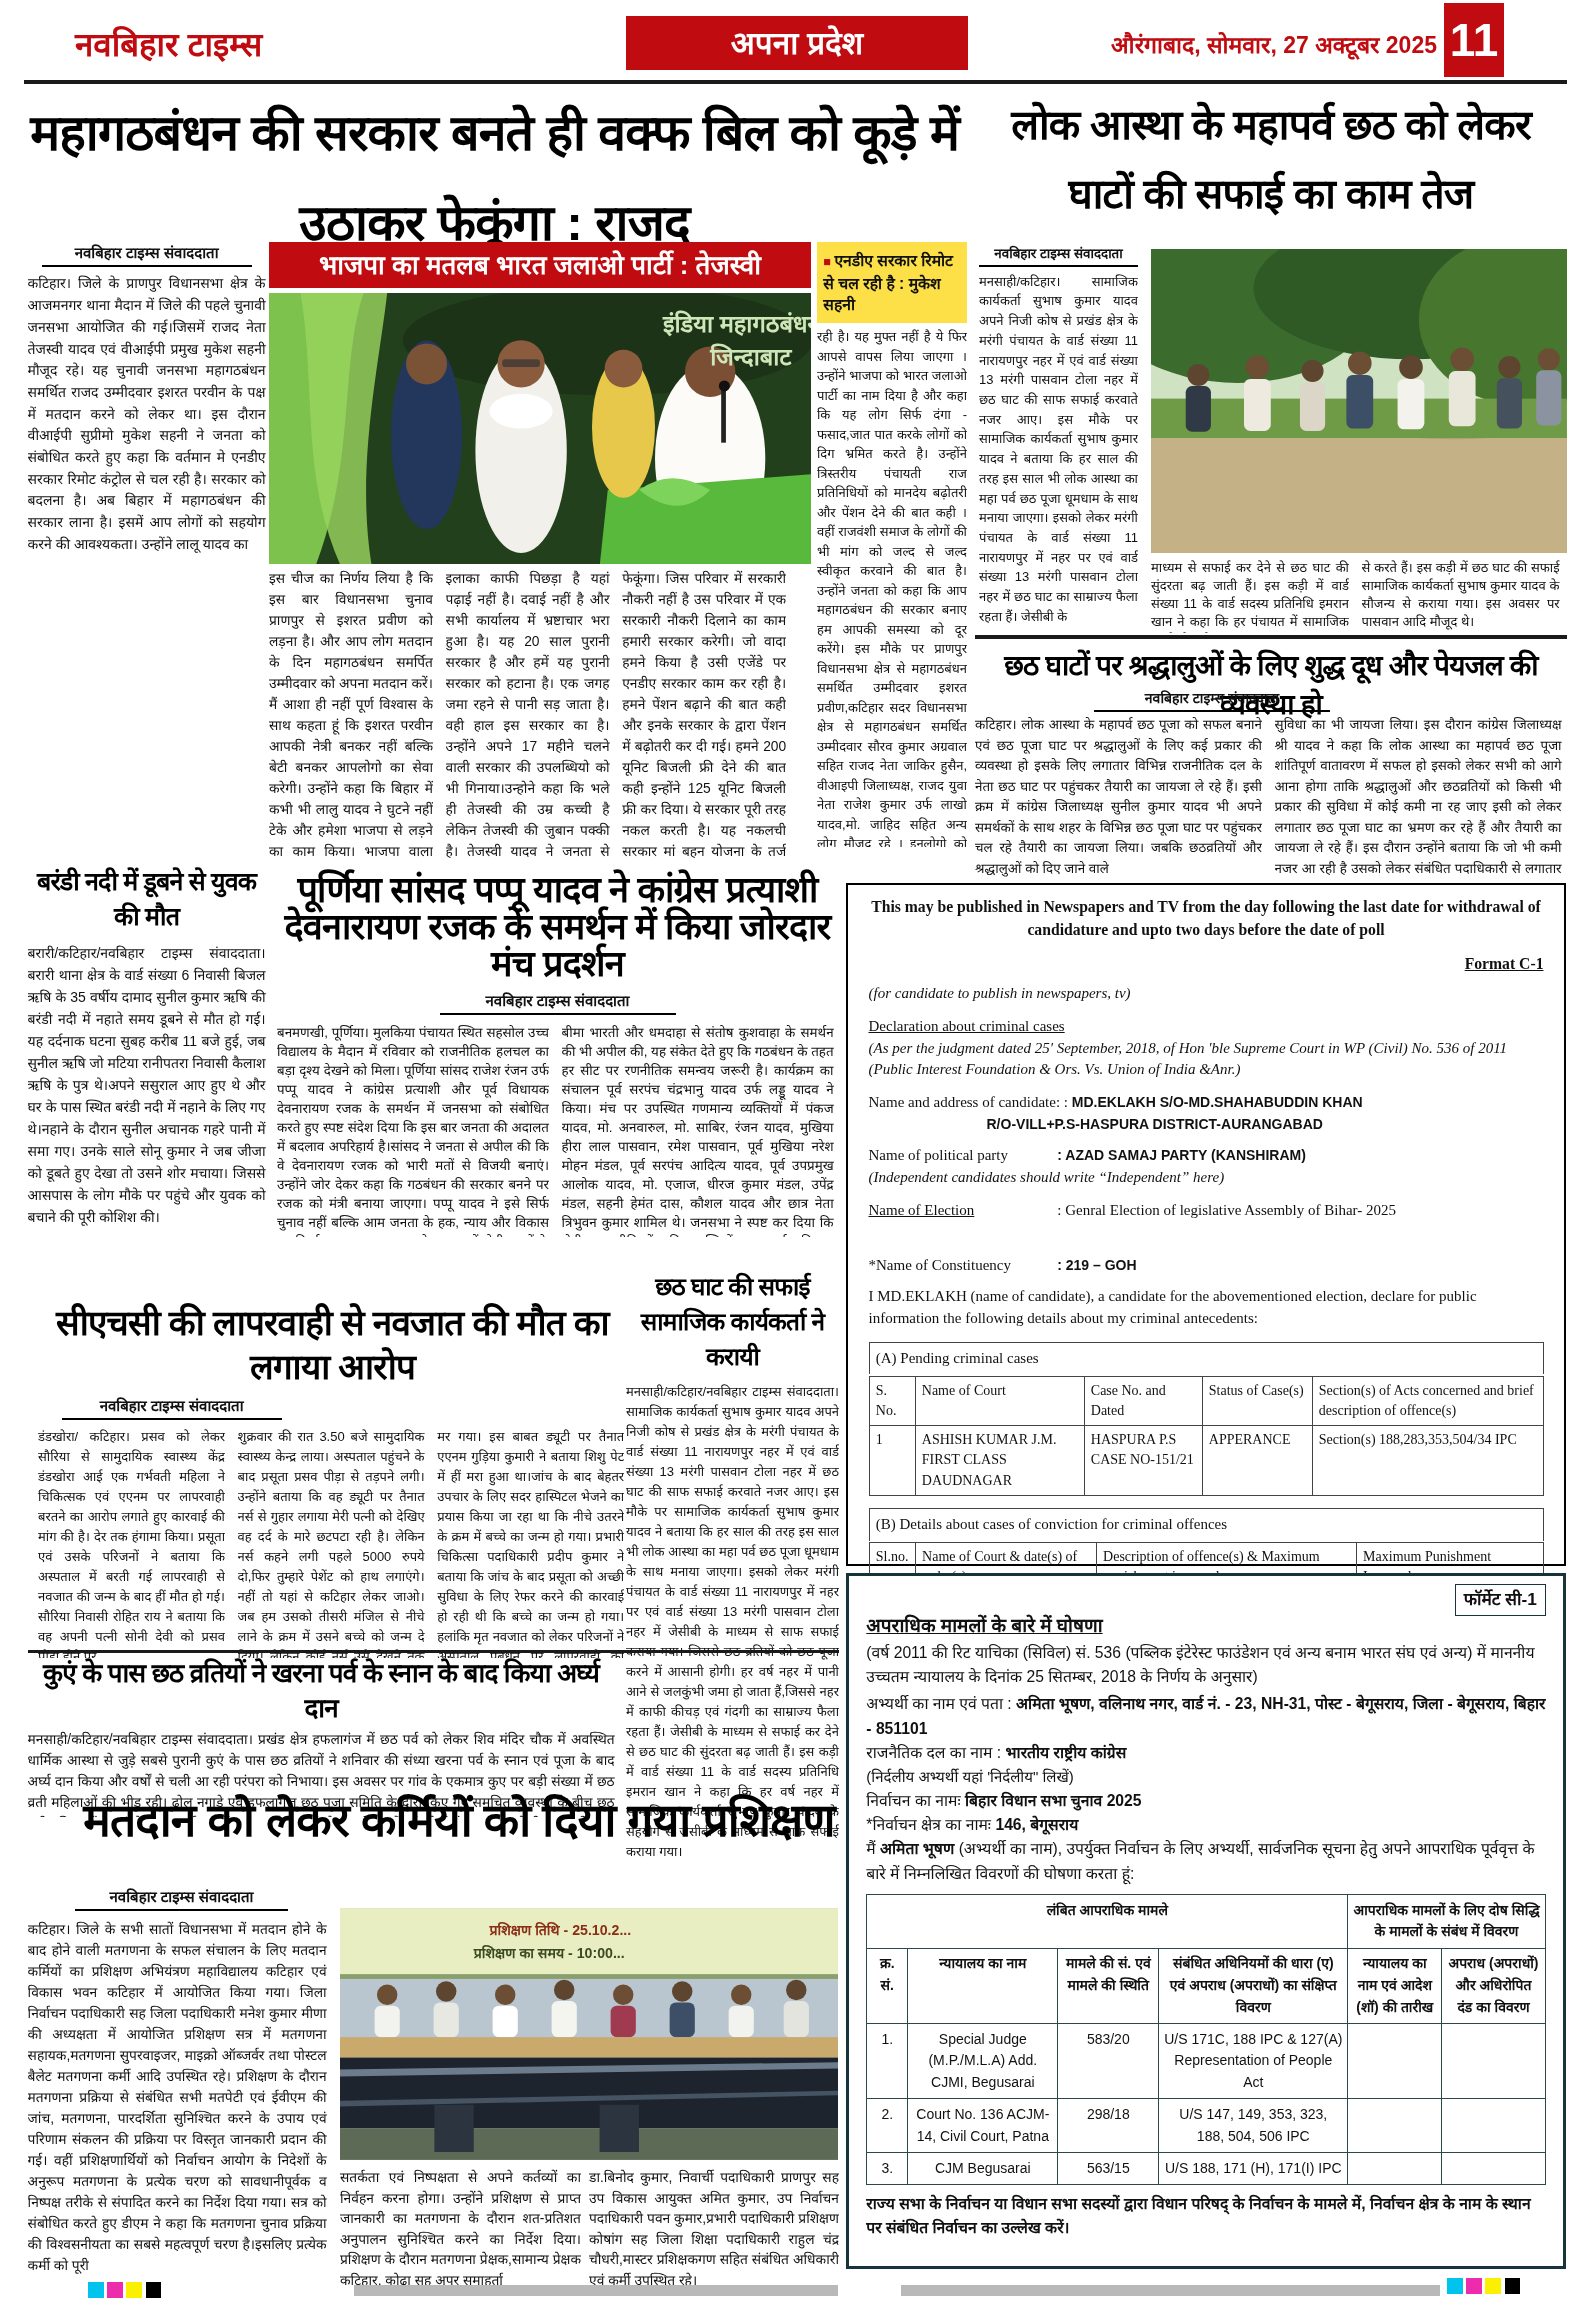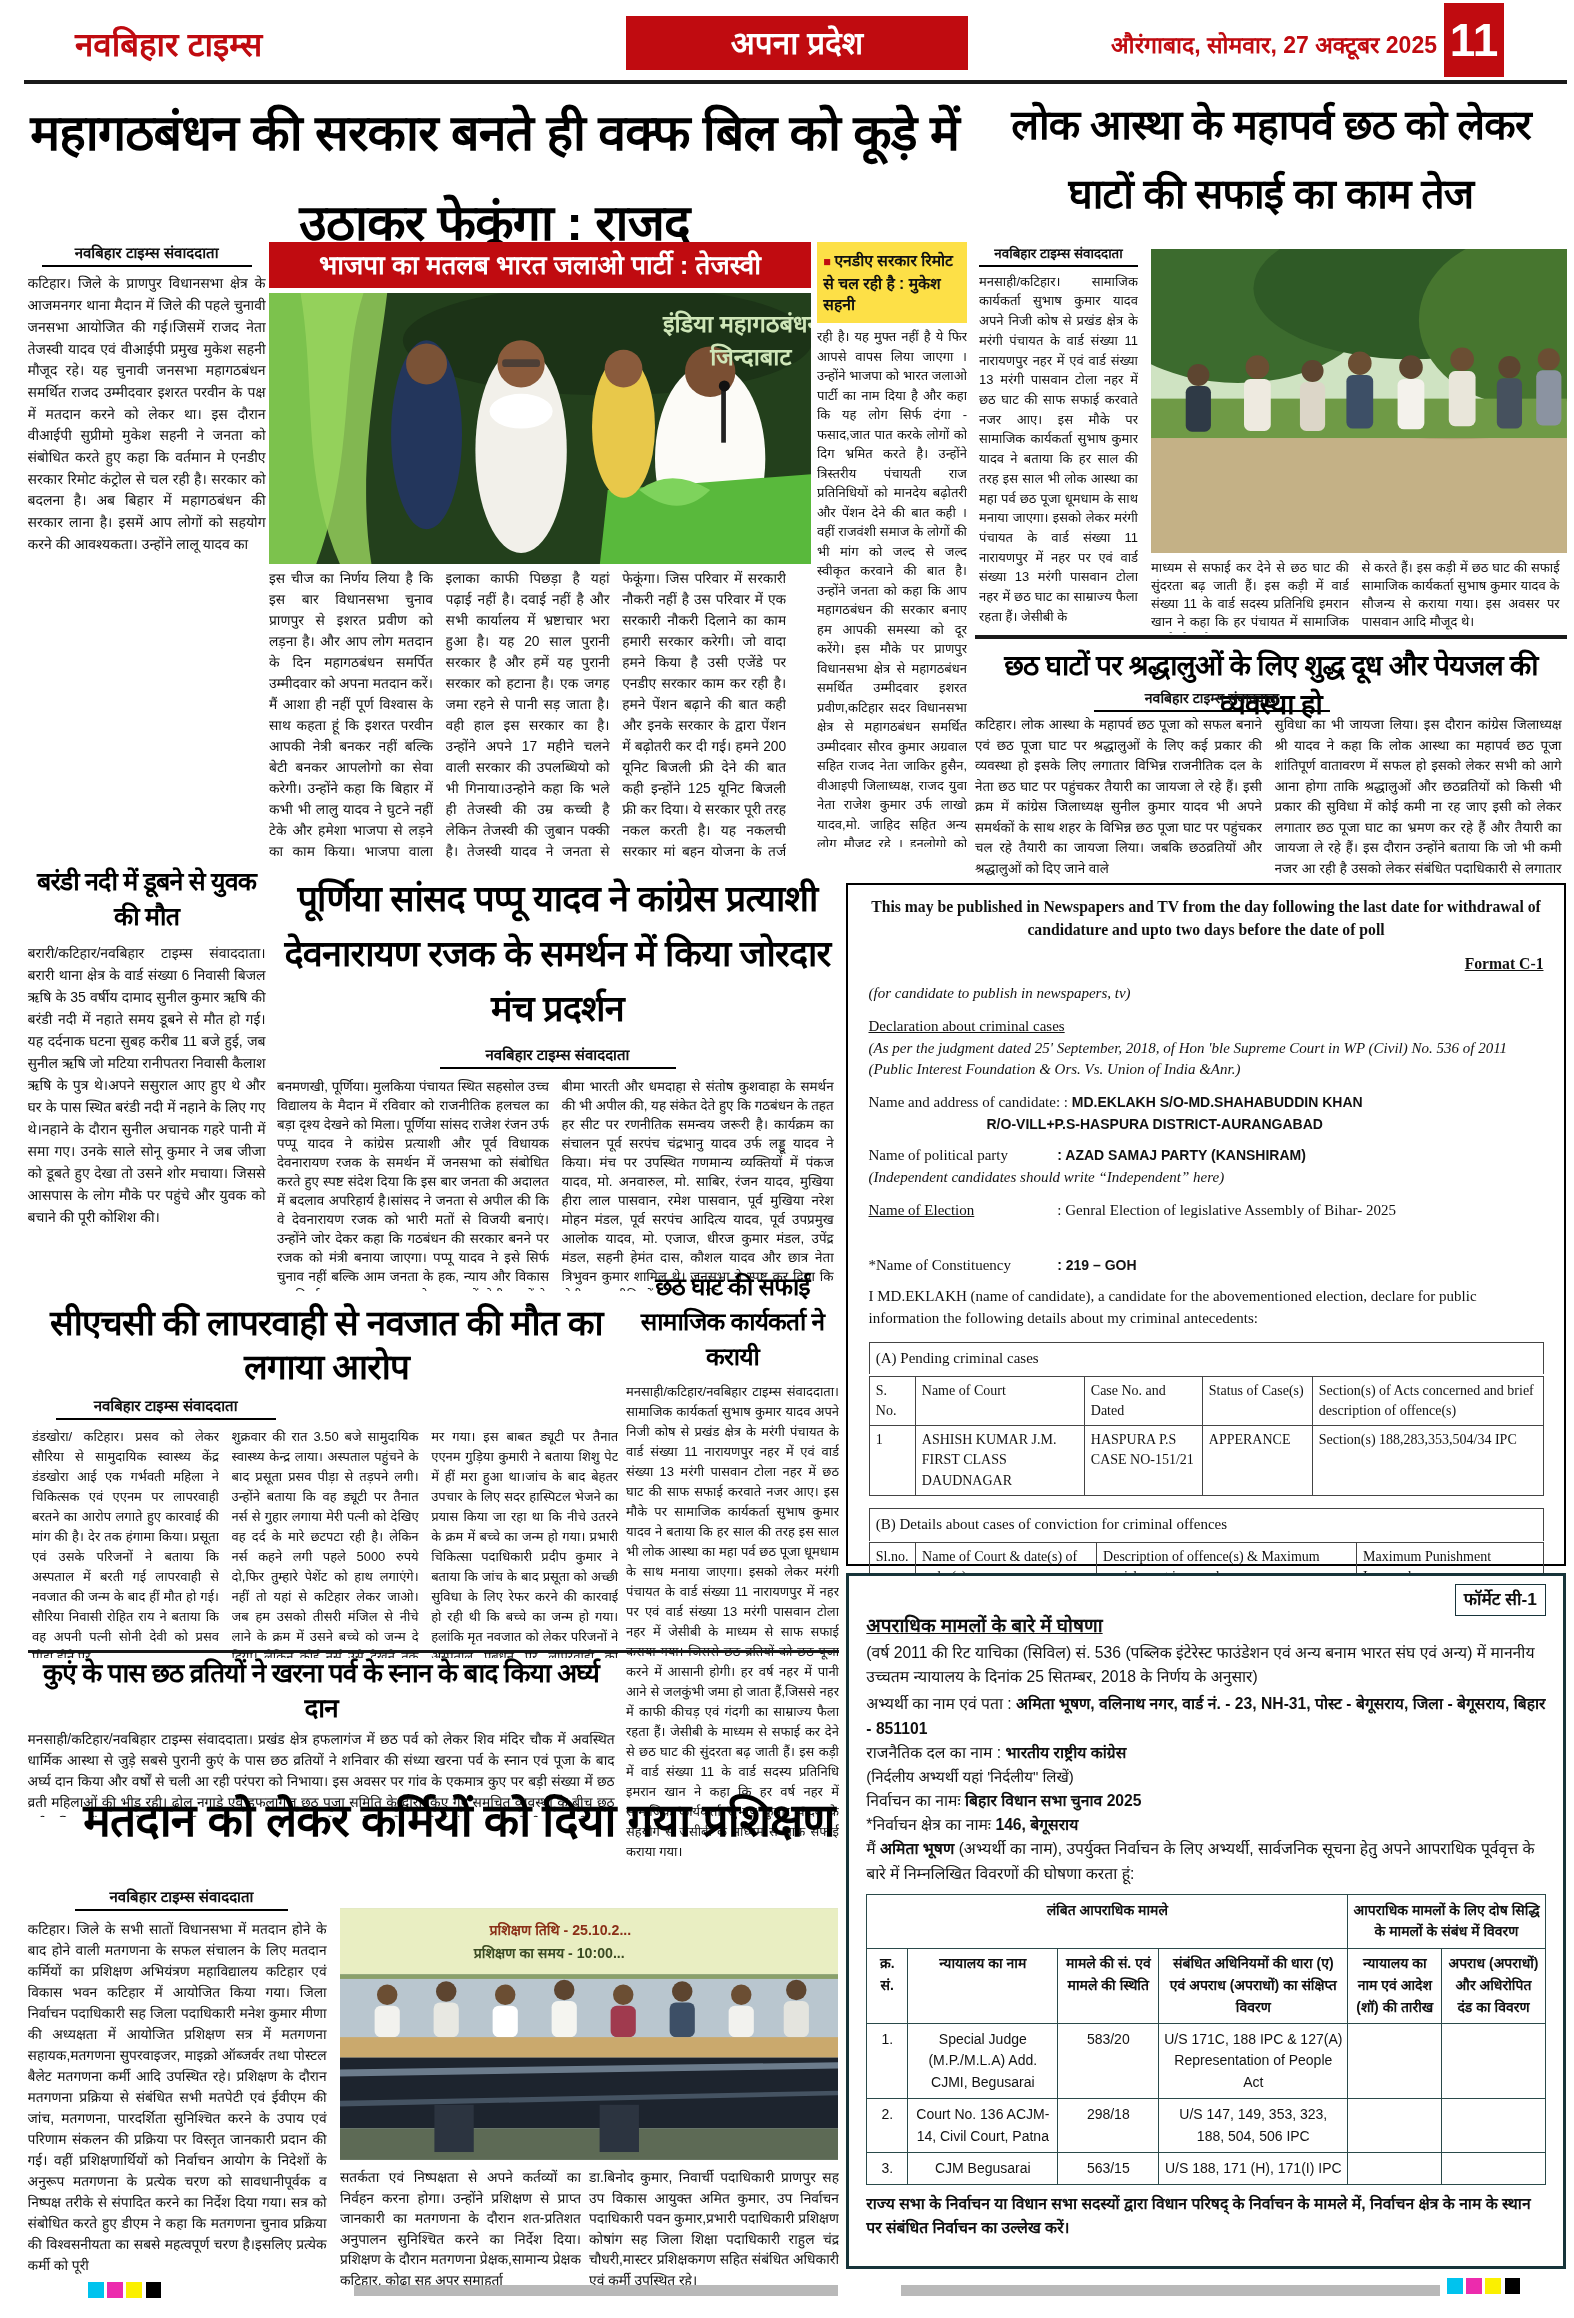--- a/index.html
+++ b/index.html
@@ -232,29 +232,29 @@
 
     <div style="margin-top:7.9px;">*In the case of election to Council of States or election to Legislative Council by MLAs, mention the election concerned in place of name of constituency.</div>
   </div>
 
   <div class="abs" style="left:27.6px;top:864px;width:238px;height:431px;">
     <div class="headline center" style="font-size:25px;line-height:35px;">बरंडी नदी में डूबने से युवक की मौत</div>
     <div class="jus" style="font-size:14px;line-height:22px;margin-top:7.9px;height:346px;">बरारी/कटिहार/नवबिहार टाइम्स संवाददाता। बरारी थाना क्षेत्र के वार्ड संख्या 6 निवासी बिजल ऋषि के 35 वर्षीय दामाद सुनील कुमार ऋषि की बरंडी नदी में नहाते समय डूबने से मौत हो गई। यह दर्दनाक घटना सुबह करीब 11 बजे हुई, जब सुनील ऋषि जो मटिया रानीपतरा निवासी कैलाश ऋषि के पुत्र थे।अपने ससुराल आए हुए थे और घर के पास स्थित बरंडी नदी में नहाने के लिए गए थे।नहाने के दौरान सुनील अचानक गहरे पानी में समा गए। उनके साले सोनू कुमार ने जब जीजा को डूबते हुए देखा तो उसने शोर मचाया। जिससे आसपास के लोग मौके पर पहुंचे और युवक को बचाने की पूरी कोशिश की।</div>
   </div>
 
   <div class="abs" style="left:277px;top:871px;width:561px;height:409px;">
-    <div class="headline center" style="font-size:36px;line-height:55px;">पूर्णिया सांसद पप्पू यादव ने कांग्रेस प्रत्याशी देवनारायण रजक के समर्थन में किया जोरदार मंच प्रदर्शन</div>
+    <div class="headline center" style="font-size:36px;line-height:37px;">पूर्णिया सांसद पप्पू यादव ने कांग्रेस प्रत्याशी देवनारायण रजक के समर्थन में किया जोरदार मंच प्रदर्शन</div>
     <div class="byline" style="width:236px;margin:7.9px auto 7.9px auto;">नवबिहार टाइम्स संवाददाता</div>
     <div class="flexrow colgap" style="height:214px;">
       <div class="jus" style="width:272px;font-size:13.4px;line-height:19px;">बनमणखी, पूर्णिया। मुलकिया पंचायत स्थित सहसोल उच्च विद्यालय के मैदान में रविवार को राजनीतिक हलचल का बड़ा दृश्य देखने को मिला। पूर्णिया सांसद राजेश रंजन उर्फ पप्पू यादव ने कांग्रेस प्रत्याशी और पूर्व विधायक देवनारायण रजक के समर्थन में जनसभा को संबोधित करते हुए स्पष्ट संदेश दिया कि इस बार जनता की अदालत में बदलाव अपरिहार्य है।सांसद ने जनता से अपील की कि वे देवनारायण रजक को भारी मतों से विजयी बनाएं। उन्होंने जोर देकर कहा कि गठबंधन की सरकार बनने पर रजक को मंत्री बनाया जाएगा। पप्पू यादव ने इसे सिर्फ चुनाव नहीं बल्कि आम जनता के हक, न्याय और विकास का निर्णायक क्षण बताया। उनके भाषण में क्षेत्रीय मुद्दों के साथ-साथ राजनीतिक रणनीति का भी साफ संकेत था। सभा स्थल पर उमड़ी भीड़ ने समर्थन की ताकत का जीवंत प्रदर्शन किया। सांसद ने रूपौली से राजद प्रत्याशी</div>
       <div class="jus" style="width:272px;font-size:13.4px;line-height:19px;">बीमा भारती और धमदाहा से संतोष कुशवाहा के समर्थन की भी अपील की, यह संकेत देते हुए कि गठबंधन के तहत हर सीट पर रणनीतिक समन्वय जरूरी है। कार्यक्रम का संचालन पूर्व सरपंच चंद्रभानु यादव उर्फ लड्डू यादव ने किया। मंच पर उपस्थित गणमान्य व्यक्तियों में पंकज यादव, मो. अनवारुल, मो. साबिर, रंजन यादव, मुखिया हीरा लाल पासवान, रमेश पासवान, पूर्व मुखिया नरेश मोहन मंडल, पूर्व सरपंच आदित्य यादव, पूर्व उपप्रमुख आलोक यादव, मो. एजाज, धीरज कुमार मंडल, उपेंद्र मंडल, सहनी हेमंत दास, कौशल यादव और छात्र नेता त्रिभुवन कुमार शामिल थे। जनसभा ने स्पष्ट कर दिया कि क्षेत्रीय राजनीति में सक्रिय हस्तियों का समर्थन कितना निर्णायक हो सकता है। इस मंच ने यह भी संकेत दिया कि इस चुनाव में जनता की सक्रिय भागीदारी और बड़े पैमाने पर समर्थन से ही परिणाम तय होंगे।</div>
     </div>
   </div>
 
-  <div class="abs" style="left:32px;top:1301px;width:589px;height:346px;">
+  <div class="abs" style="left:38px;top:1301px;width:589px;height:346px;">
     <div class="headline center" style="font-size:35px;line-height:44px;">सीएचसी की लापरवाही से नवजात की मौत का लगाया आरोप</div>
     <div class="byline" style="width:220px;margin:6.3px 0 6.3px 23.6px;">नवबिहार टाइम्स संवाददाता</div>
     <div class="flexrow colgap" style="height:231px;">
       <div class="jus" style="width:187px;font-size:13px;line-height:20px;">डंडखोरा/ कटिहार। प्रसव को लेकर सौरिया से सामुदायिक स्वास्थ्य केंद्र डंडखोरा आई  एक गर्भवती महिला ने चिकित्सक एवं एएनम पर लापरवाही बरतने का आरोप लगाते हुए कारवाई की मांग की है। देर तक हंगामा किया। प्रसूता एवं उसके परिजनों ने बताया कि अस्पताल में बरती गई लापरवाही से नवजात की जन्म के बाद हीं मौत हो गई। सौरिया निवासी रोहित राय ने बताया कि वह अपनी पत्नी सोनी देवी को प्रसव पीड़ा होने पर</div>
       <div class="jus" style="width:187px;font-size:13px;line-height:20px;">शुक्रवार की रात 3.50 बजे सामुदायिक स्वास्थ्य केन्द्र लाया। अस्पताल पहुंचने के बाद प्रसूता प्रसव पीड़ा से तड़पने लगी।उन्होंने बताया कि वह ड्यूटी पर तैनात नर्स से गुहार लगाया मेरी पत्नी को देखिए वह दर्द के मारे छटपटा रही है। लेकिन नर्स कहने लगी पहले 5000 रुपये दो,फिर तुम्हारे पेशेंट को हाथ लगाएंगे। नहीं तो यहां से कटिहार लेकर जाओ। जब हम उसको तीसरी मंजिल से नीचे लाने के क्रम में उसने बच्चे को जन्म दे दिया। लेकिन कोई नर्स उसे देखने तक नहीं आया और बच्चा जमीन पर हीं</div>
       <div class="jus" style="width:187px;font-size:13px;line-height:20px;">मर गया। इस बाबत ड्यूटी पर तैनात एएनम गुड़िया कुमारी ने बताया शिशु पेट में हीं मरा हुआ था।जांच के बाद बेहतर उपचार के लिए सदर हास्पिटल भेजने का प्रयास किया जा रहा था कि नीचे उतरने के क्रम में बच्चे का जन्म हो गया। प्रभारी चिकित्सा पदाधिकारी प्रदीप कुमार ने बताया कि जांच के बाद प्रसूता को अच्छी सुविधा के लिए रेफर करने की कारवाई हो रही थी कि बच्चे का जन्म हो गया।हलांकि मृत नवजात को लेकर परिजनों ने अस्पताल प्रबंधन पर लापरवाही का आरोप लगाते हुए हंगामा किया।</div>
     </div>
   </div>
 
   <div class="abs" style="left:626px;top:1269px;width:213px;height:590px;">

